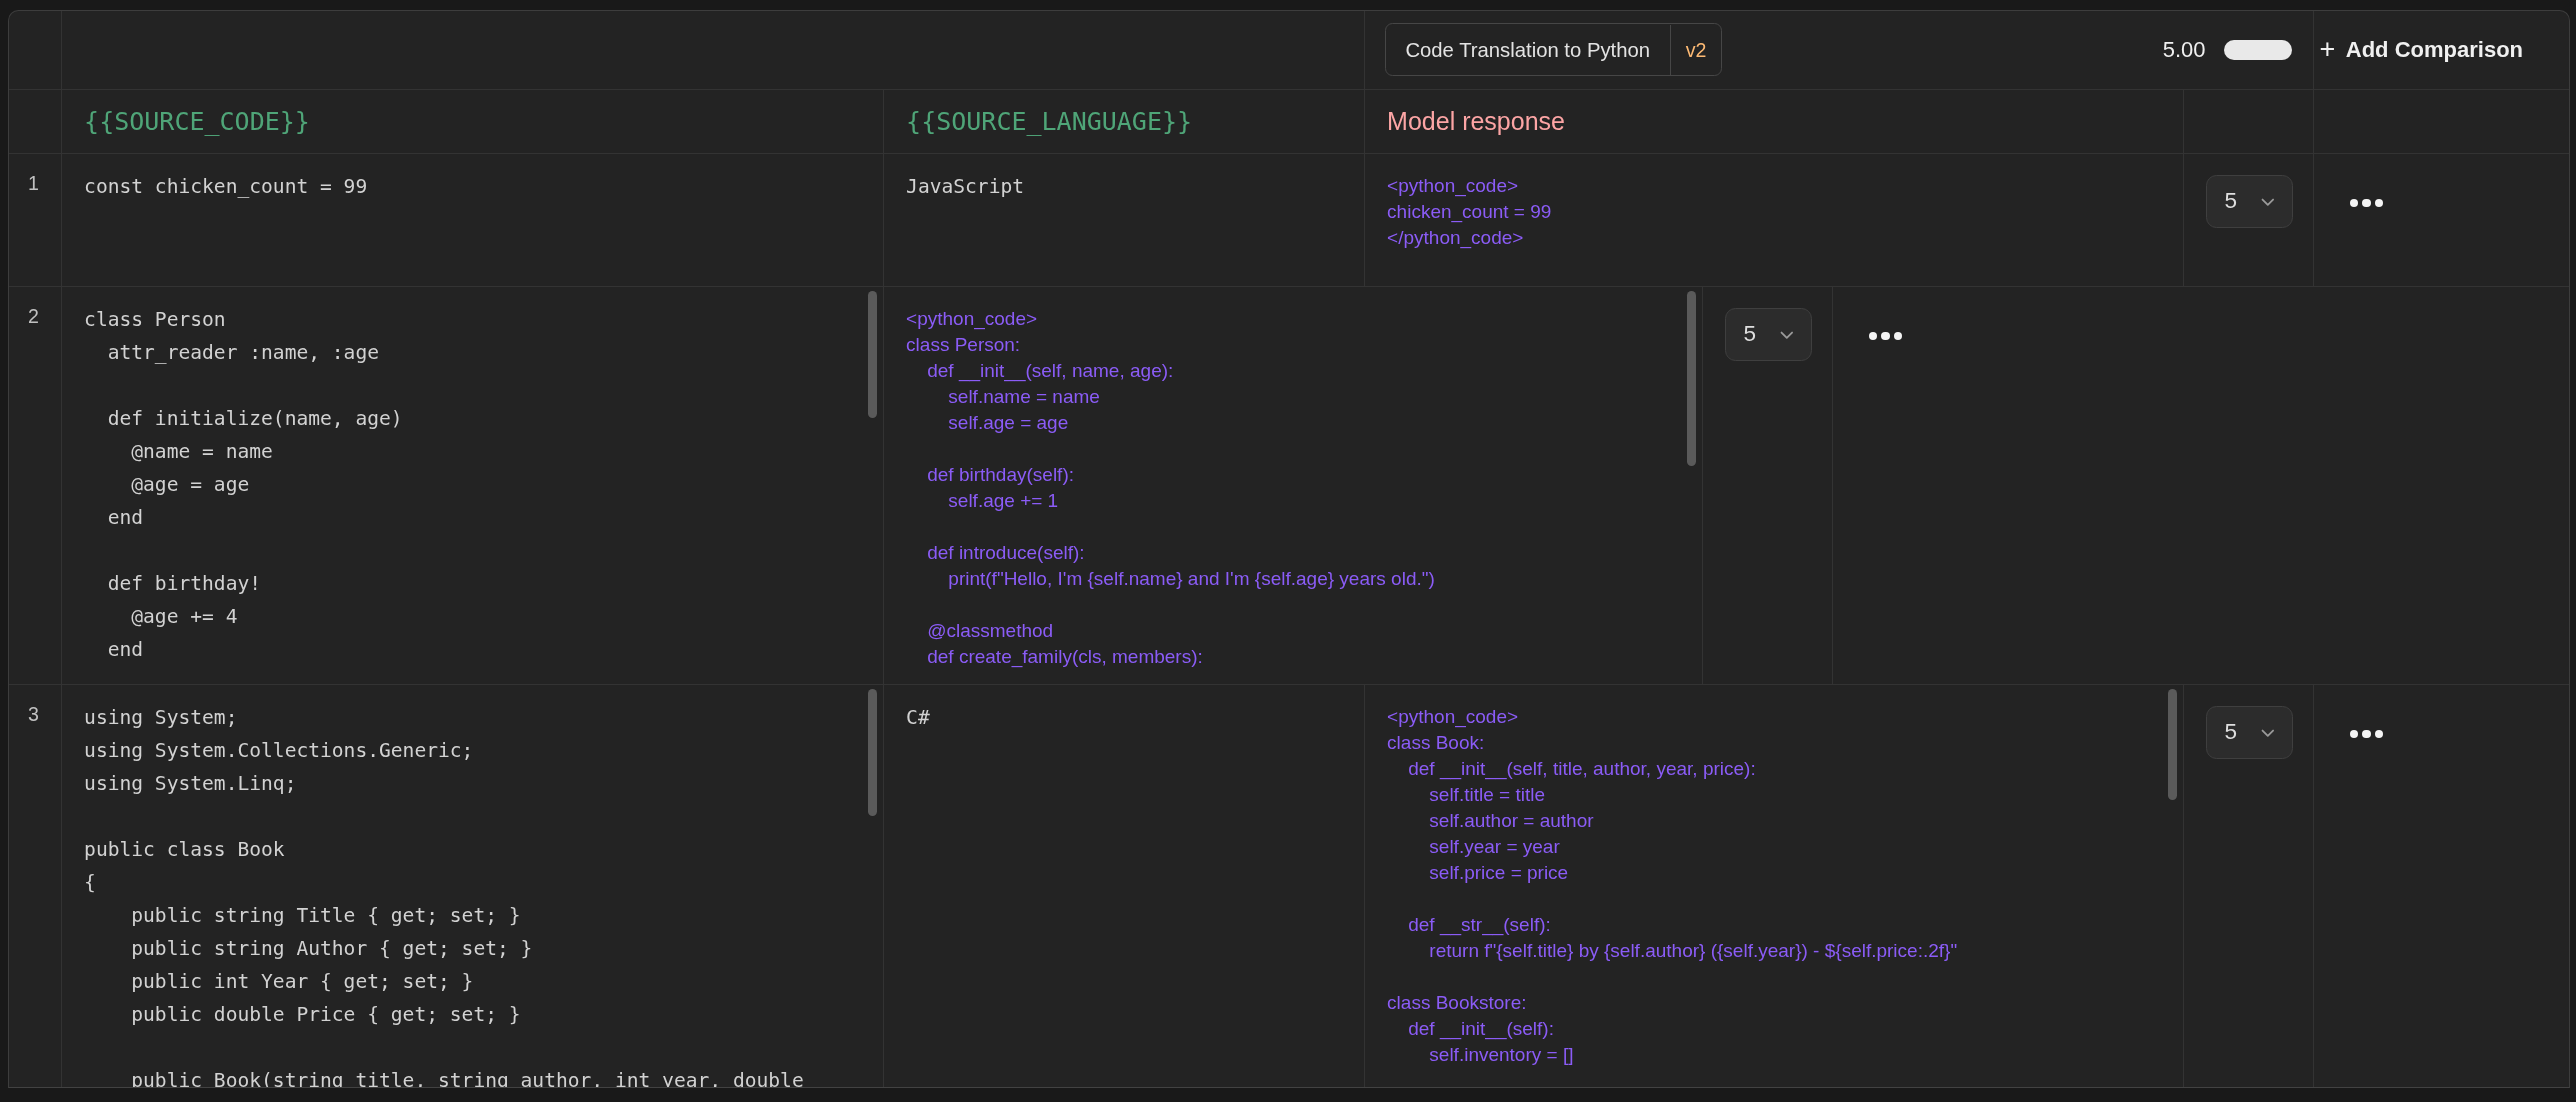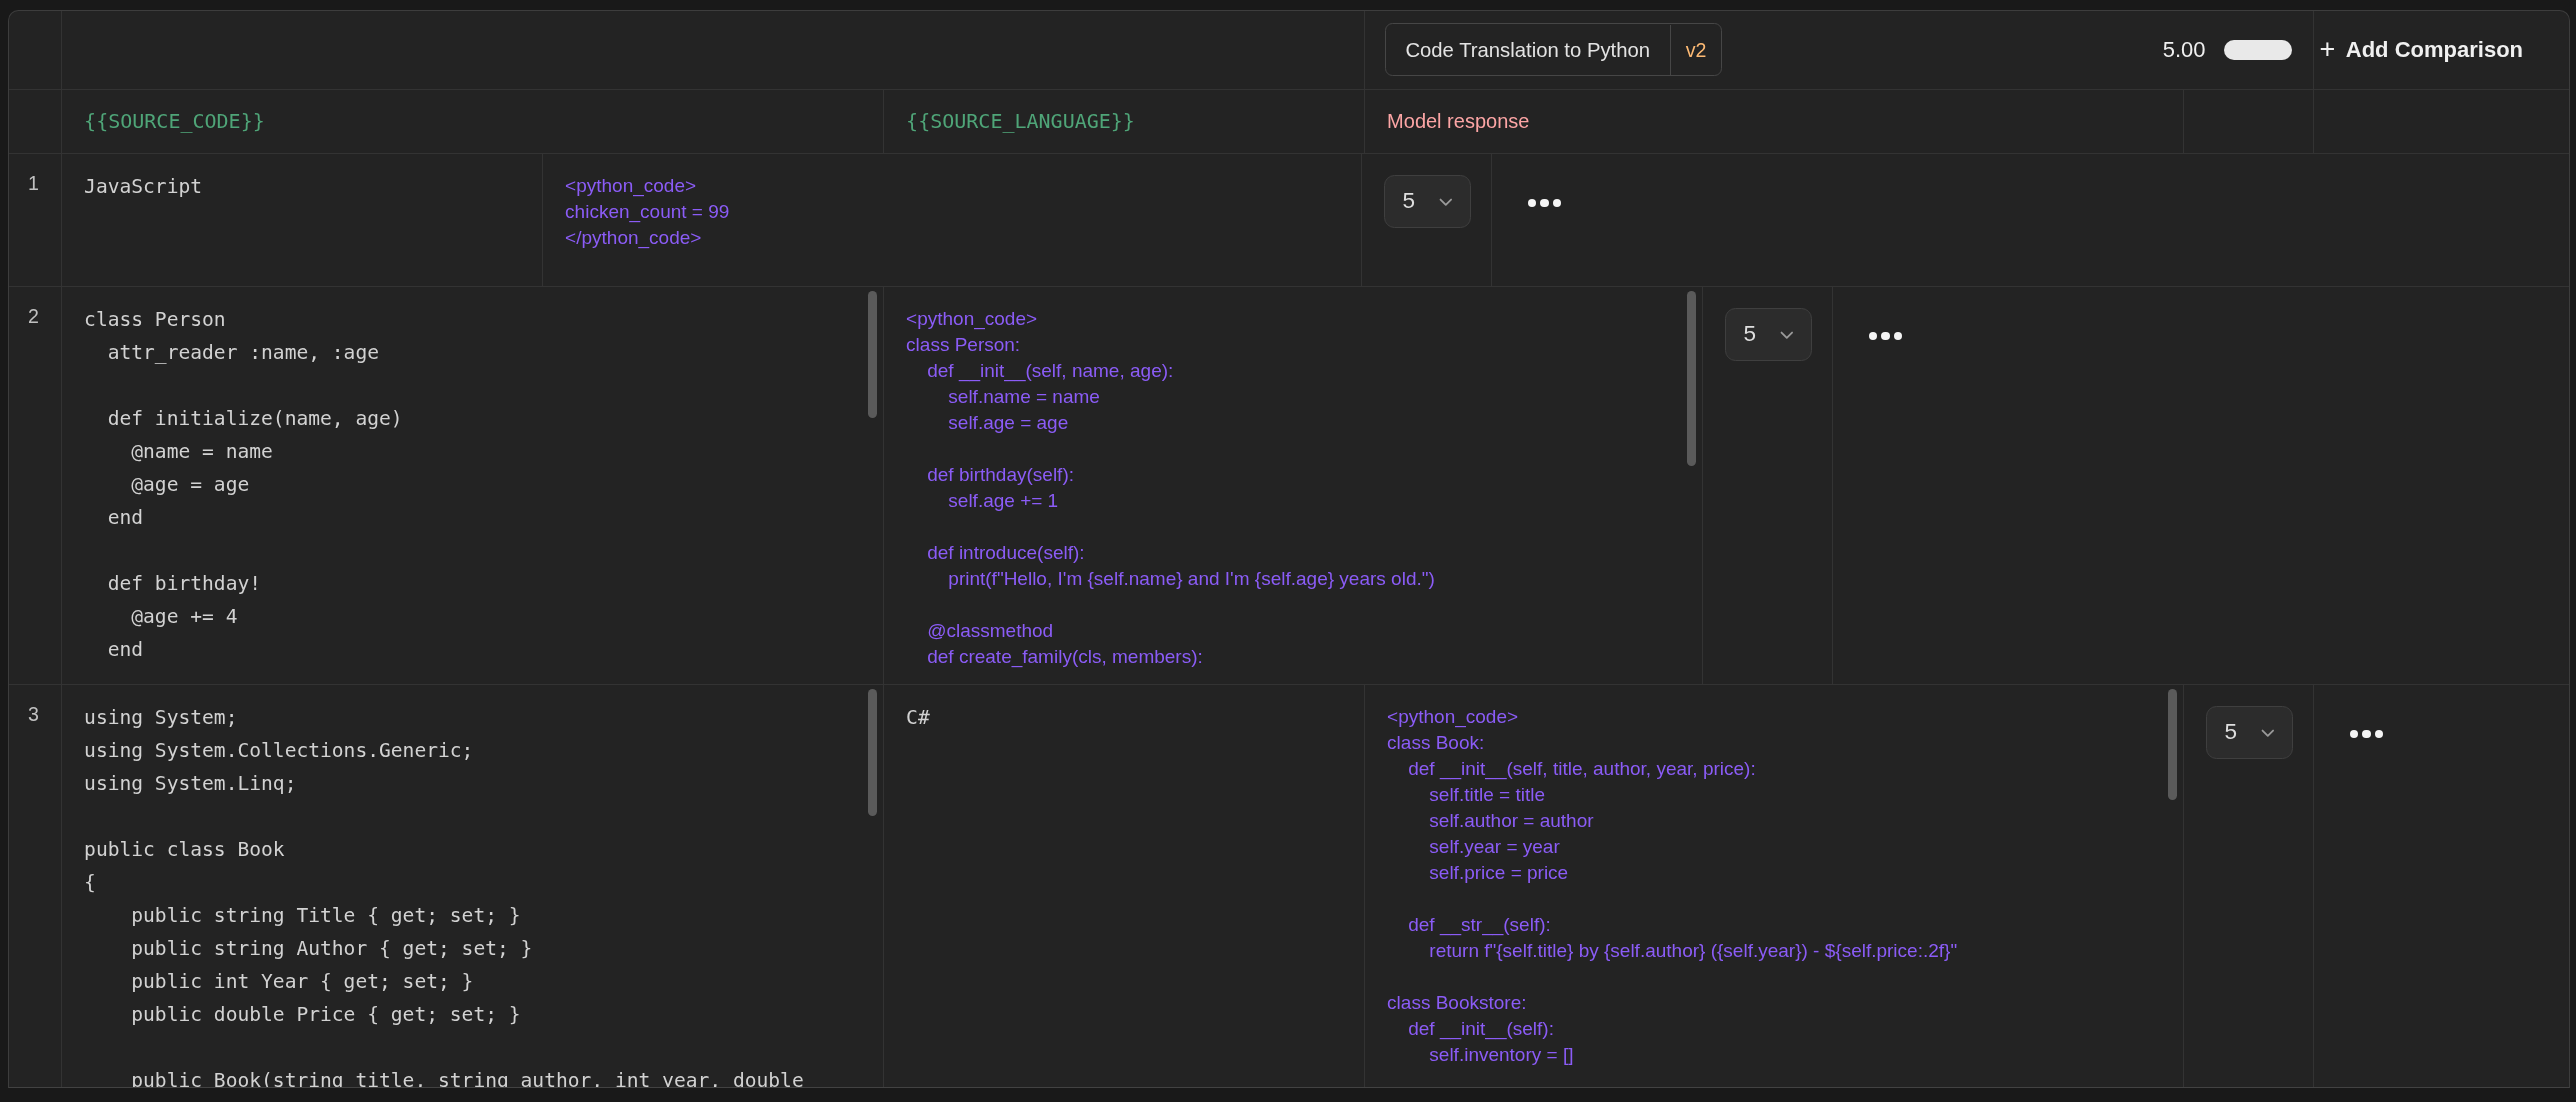--- a/index.html
+++ b/index.html
@@ -39,21 +39,21 @@
     color:#fdba74;line-height:50px;}
   .score-summary{display:flex;align-items:center;}
   .score-summary .val{font-size:22px;color:#f0f0f0;margin-right:18px;}
   .pill{width:68px;height:20.3px;border-radius:10.5px;background:#e9e9e9;}
   .c-add{display:flex;align-items:center;justify-content:center;}
   .add-btn{display:flex;align-items:center;background:none;border:none;cursor:pointer;
     color:#f0f0f0;font-size:22px;font-weight:bold;font-family:"Liberation Sans",sans-serif;}
   .add-btn .plus{font-weight:normal;font-size:27px;margin-right:10.5px;line-height:27px;}
 
   
-  .hcell{display:flex;align-items:center;padding-left:22.6px;font-size:20px;}
+  .hcell{display:flex;align-items:center;padding-left:22.6px;font-size:25px;}
   .h-green{font-family:"DejaVu Sans Mono",monospace;color:#4fa578;}
   .h-gray{color:#fca5a5;}
 
   
   .num{padding:18px 0 0 19.6px;font-size:19.6px;color:#c0c0c0;}
   .code{padding:16.6px 0 0 22.6px;font-family:"DejaVu Sans Mono",monospace;font-size:19.6px;
     line-height:33px;color:#d2d2d2;white-space:pre;}
   .resp{padding:19.6px 0 0 22.6px;font-size:19px;line-height:26px;color:#8b5cf6;white-space:pre;}
 
   .score-btn{margin:21px 0 0 22px;width:87px;height:53px;border-radius:10.5px;
@@ -106,20 +106,24 @@
     <div class="c c-resp hcell h-gray">Model response</div>
     <div class="c c-score"></div>
     <div class="c c-act"></div>
   </div>
 
   <div id="rows" style="display:contents">
   <div class="trow row row-0">
     <div class="c c-num">
       <div class="num">1</div>
     </div>
+    <div class="c c-src">
+      <div class="code">const chicken_count = 99</div>
+
+    </div>
     <div class="c c-lang">
       <div class="code">JavaScript</div>
     </div>
     <div class="c c-resp">
       <div class="resp">&lt;python_code&gt;
 chicken_count = 99
 &lt;/python_code&gt;</div>
 
     </div>
     <div class="c c-score">

